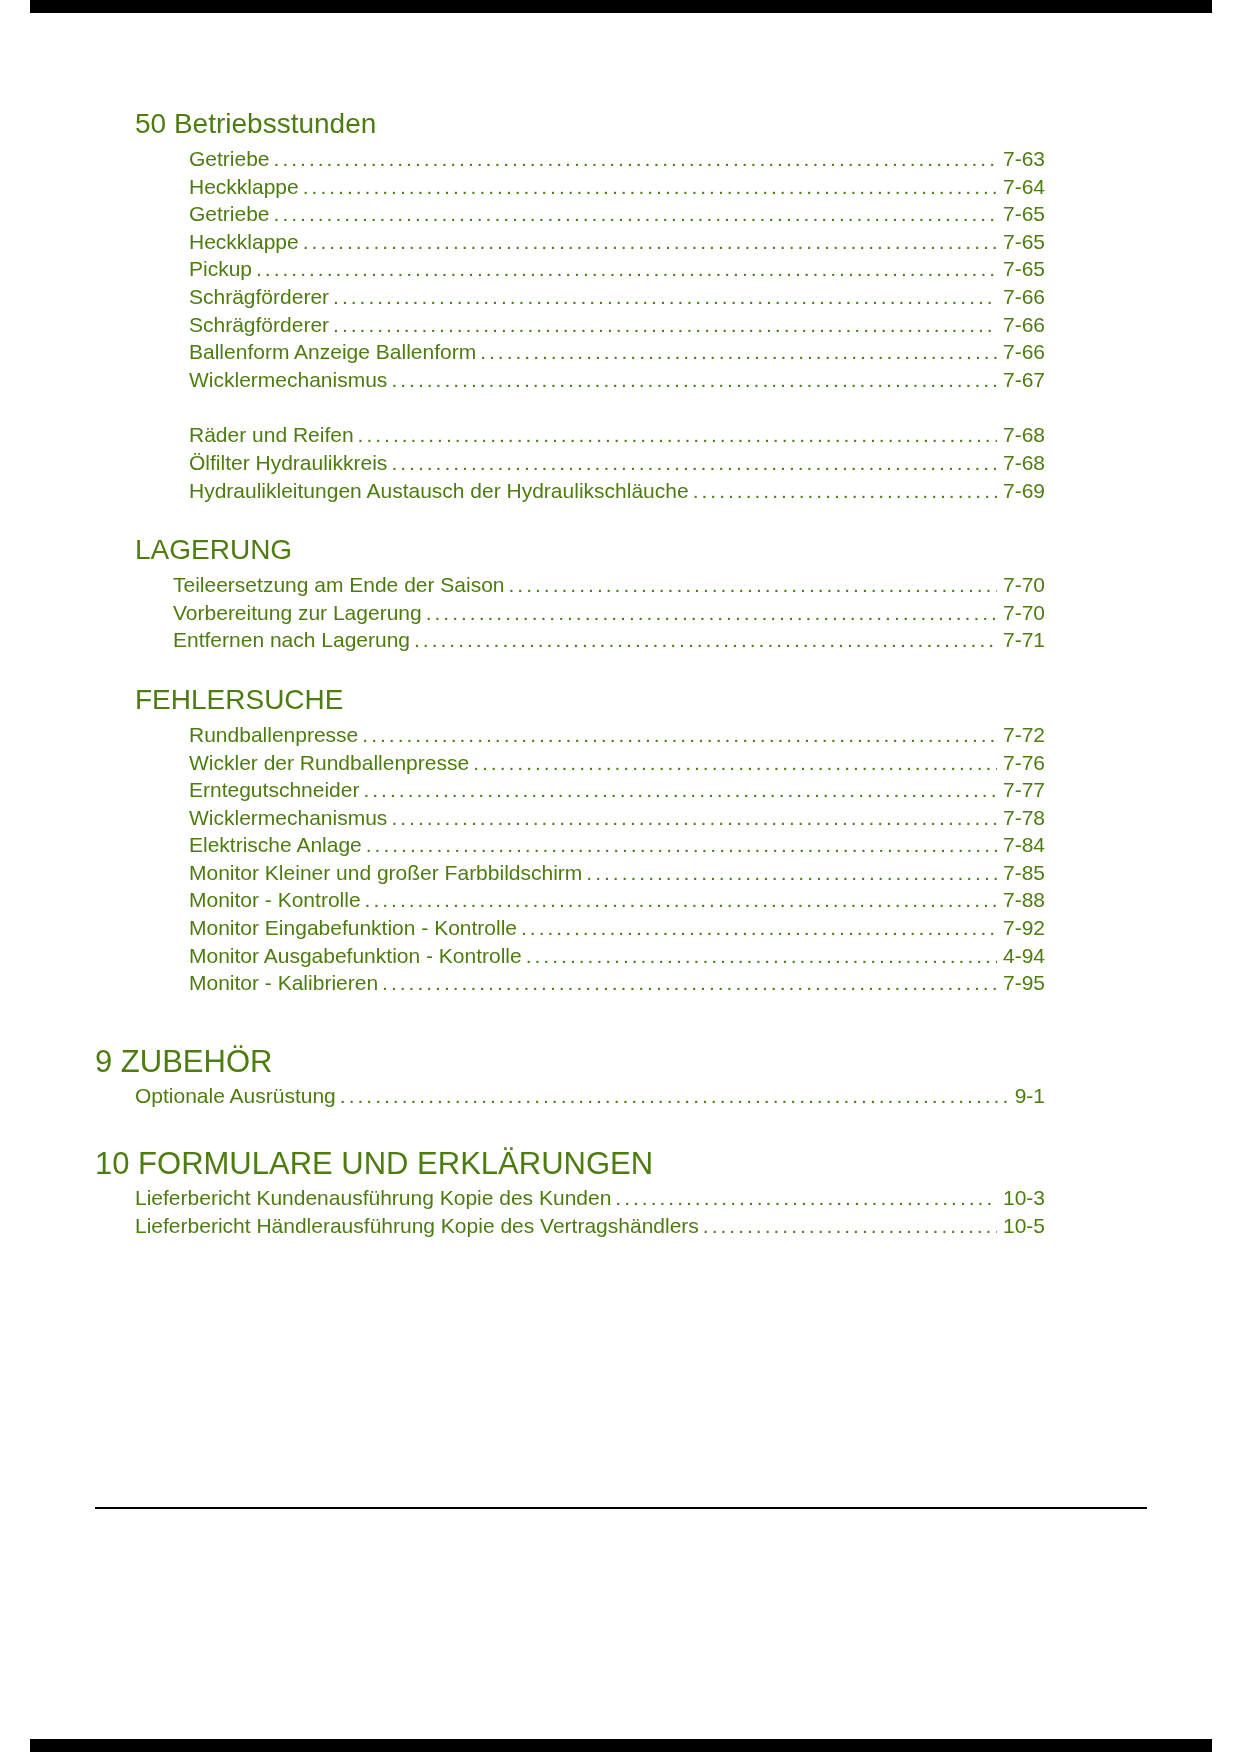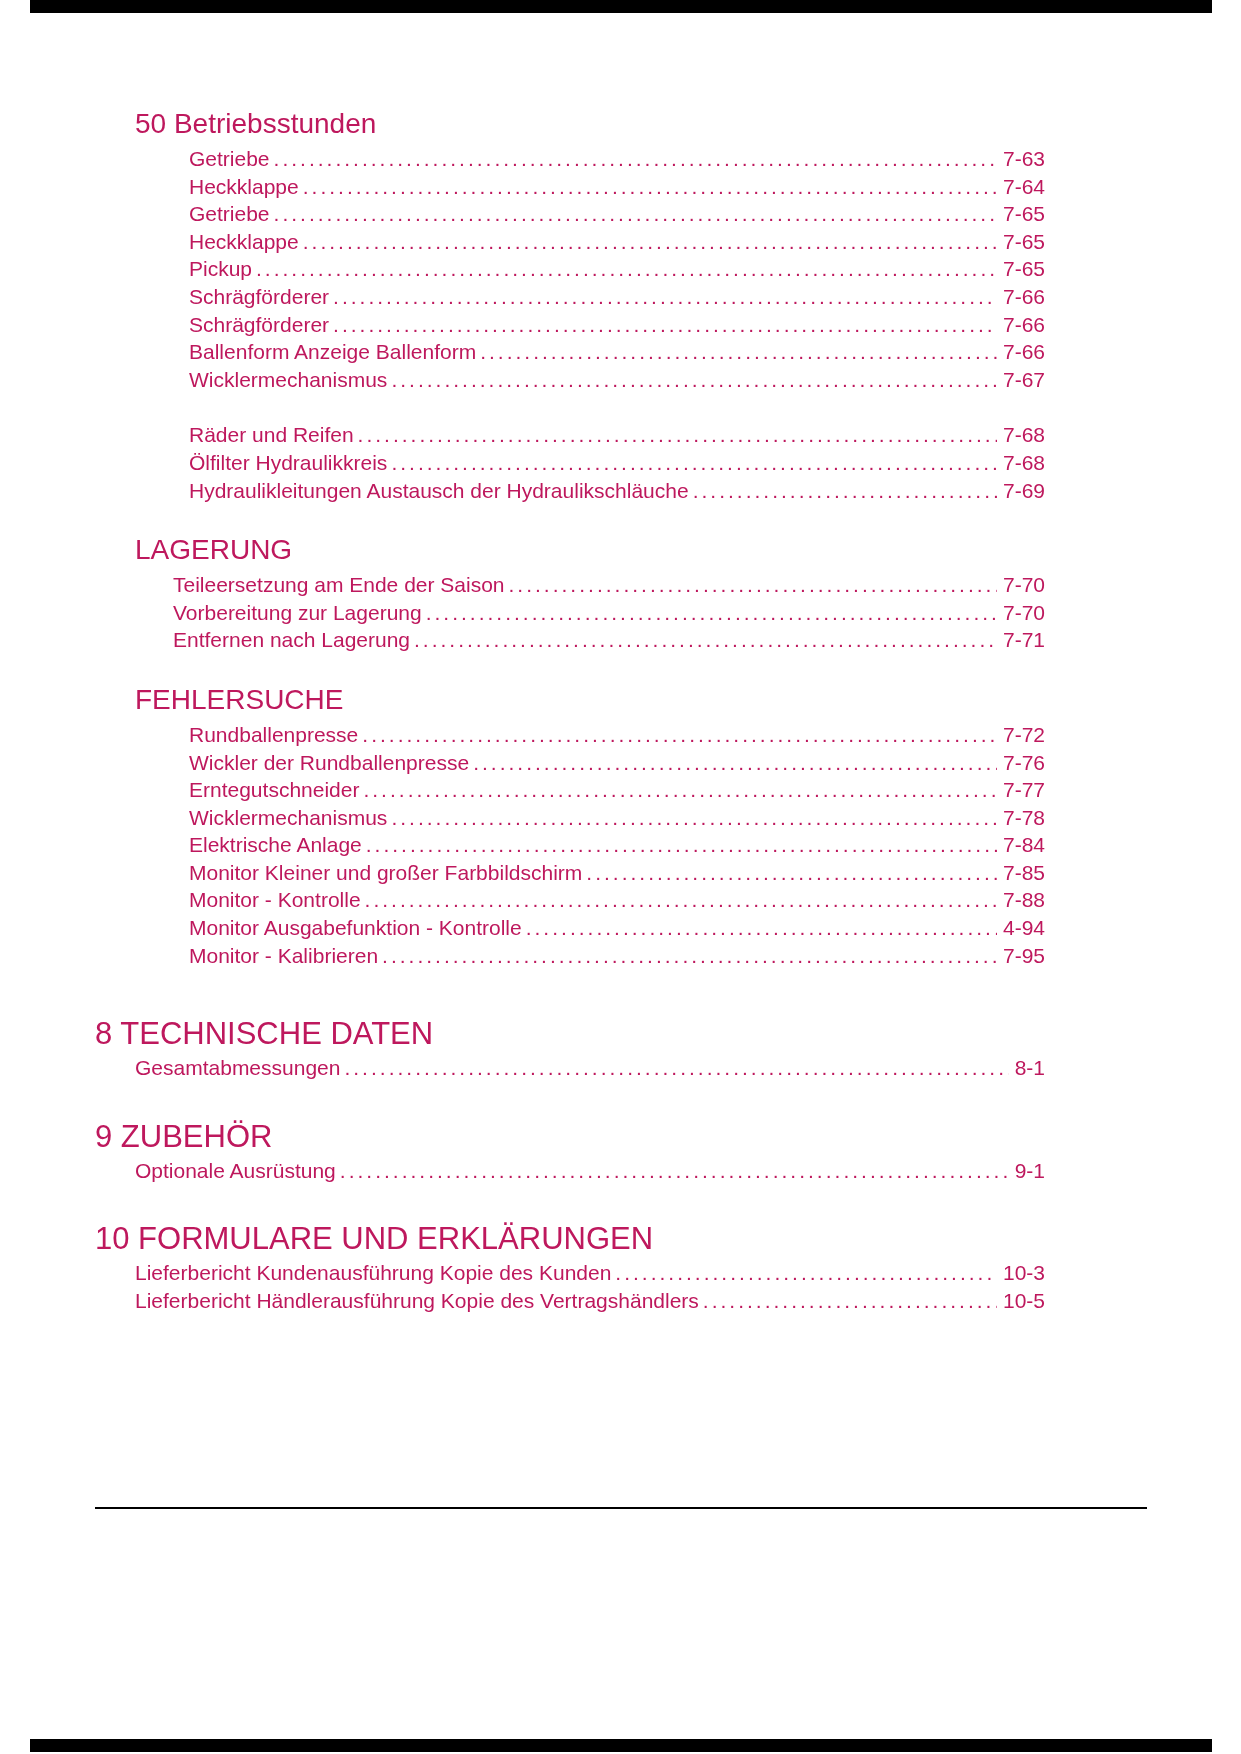--- a/index.html
+++ b/index.html
@@ -6,21 +6,21 @@
     margin: 0;
     padding: 0;
     background: #e8e8e8;
   }
   .page {
     position: relative;
     width: 1241px;
     height: 1754px;
     background: #ffffff;
     font-family: "Liberation Sans", sans-serif;
-    color: #be185d;
+    color: #4d7c0f;
     overflow: hidden;
   }
   .top-bar {
     position: absolute;
     left: 30px;
     top: 0;
     width: 1182px;
     height: 13px;
     background: #000000;
   }
@@ -208,36 +208,33 @@
           <span class="label">Monitor Kleiner und großer Farbbildschirm</span>
           <span class="dots"></span>
           <span class="page-num">7-85</span>
         </div>
         <div class="entry">
           <span class="label">Monitor - Kontrolle</span>
           <span class="dots"></span>
           <span class="page-num">7-88</span>
         </div>
         <div class="entry">
+          <span class="label">Monitor Eingabefunktion - Kontrolle</span>
+          <span class="dots"></span>
+          <span class="page-num">7-92</span>
+        </div>
+        <div class="entry">
           <span class="label">Monitor Ausgabefunktion - Kontrolle</span>
           <span class="dots"></span>
           <span class="page-num">4-94</span>
         </div>
         <div class="entry">
           <span class="label">Monitor - Kalibrieren</span>
           <span class="dots"></span>
           <span class="page-num">7-95</span>
-        </div>
-      </section>
-      <section class="toc-section chapter">
-        <div class="section-title">8 TECHNISCHE DATEN</div>
-        <div class="entry">
-          <span class="label">Gesamtabmessungen</span>
-          <span class="dots"></span>
-          <span class="page-num">8-1</span>
         </div>
       </section>
       <section class="toc-section chapter">
         <div class="section-title">9 ZUBEHÖR</div>
         <div class="entry">
           <span class="label">Optionale Ausrüstung</span>
           <span class="dots"></span>
           <span class="page-num">9-1</span>
         </div>
       </section>

